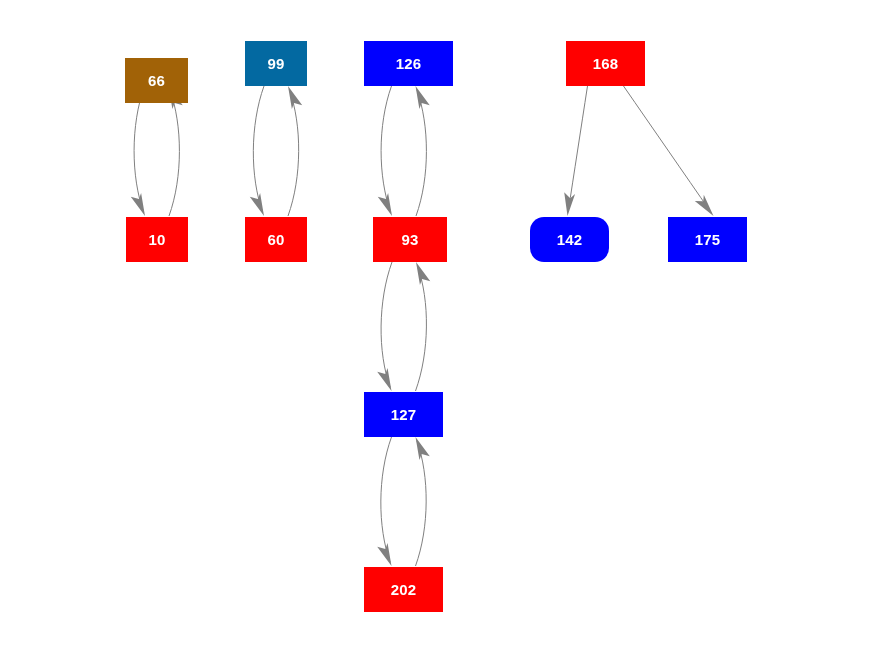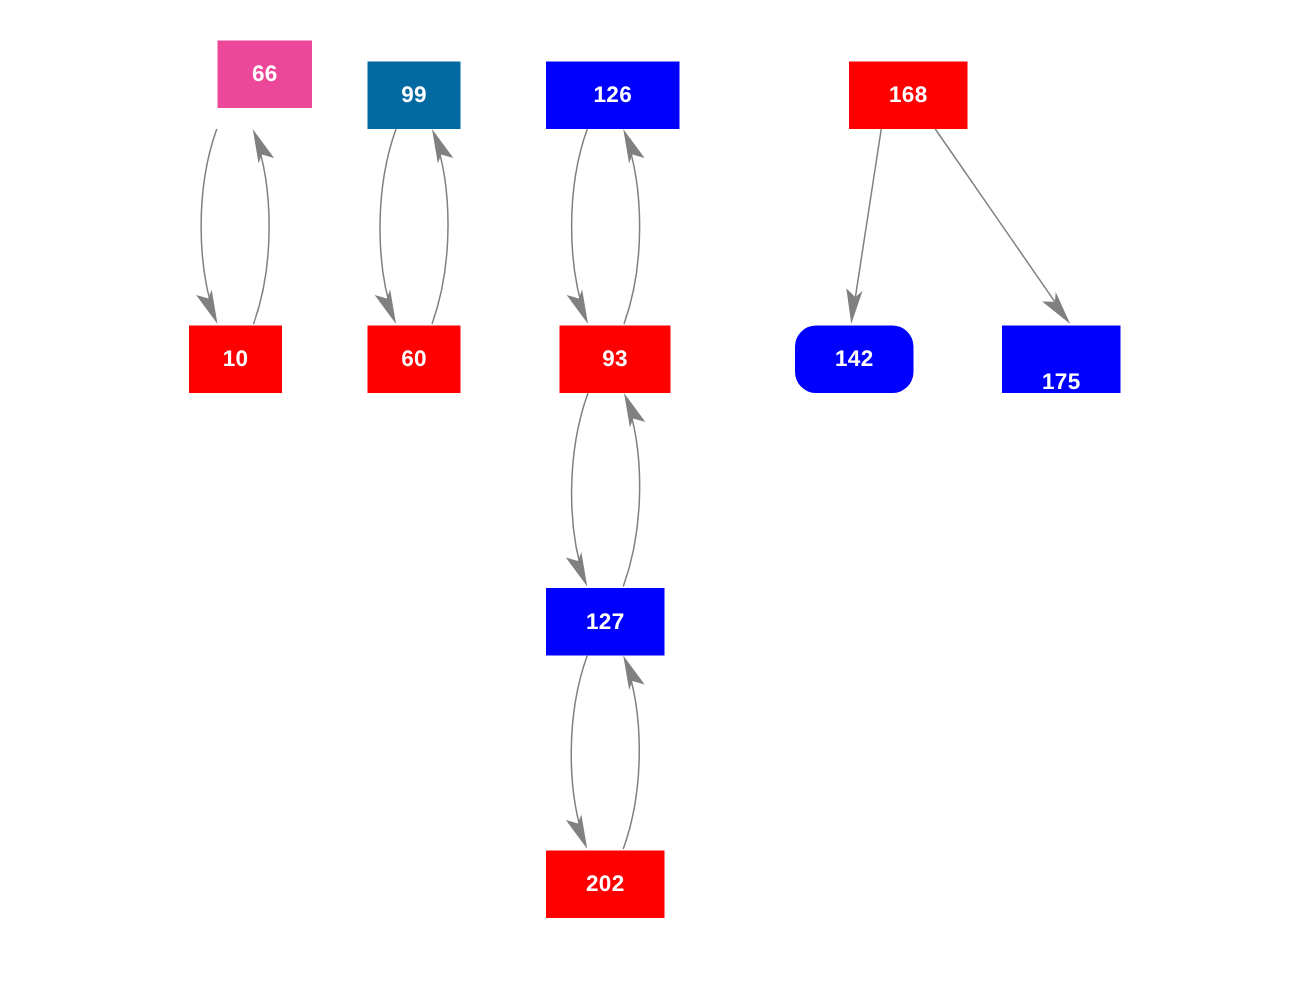--- a/index.html
+++ b/index.html
@@ -69,21 +69,21 @@
         <polygon points="391.5,566 377.2108457571715,546.7104770399925 385.37672761110804,549.0735256107057 387.5548023284068,542.9684772467807" fill="#808080"></polygon>
         <path d="M 415.5 566 C 429.5 527.3, 429.5 475.7, 416.86072719753156 440.7614387531765" fill="none" stroke="#808080" stroke-width="1"></path>
         <polygon points="415.5,437 429.7891542428285,456.2895229600075 421.62327238889196,453.92647438929424 419.4451976715932,460.03152275321924" fill="#808080"></polygon>
         <path d="M 587.5 86 C 580.7 130.2, 574.1 173.10000000000002, 568.1082287370158 212.04651320939755" fill="none" stroke="#808080" stroke-width="1"></path>
         <polygon points="567.5,216 564.2022598164926,192.22205781228996 570.237029316571,198.20930944228888 575.0743484906494,193.8946868390833" fill="#808080"></polygon>
         <path d="M 623.5 86 C 654.1 130.2, 683.8 173.10000000000002, 711.2231600846787 212.71123123342488" fill="none" stroke="#808080" stroke-width="1"></path>
         <polygon points="713.5,216 694.755599169352,201.00289819665147 703.2542203810544,201.200540550412 703.7997132774335,194.7415884295181" fill="#808080"></polygon>
       </g>
   </svg>
   <div id="nodes-layer">
-      <div class="node" style="left: 125px; top: 27px; width: 63px; height: 45px; background: #ec4899; margin-left: 20px;">
+      <div class="node" style="left: 125px; top: 58px; width: 63px; height: 45px; background: #a16207;">
         <span class="node-label">66</span>
       </div>
       <div class="node" style="left: 126px; top: 217px; width: 62px; height: 45px; background: rgb(255, 0, 0);">
         <span class="node-label">10</span>
       </div>
       <div class="node" style="left: 245px; top: 41px; width: 62px; height: 45px; background: #0369a1;">
         <span class="node-label">99</span>
       </div>
       <div class="node" style="left: 245px; top: 217px; width: 62px; height: 45px; background: rgb(255, 0, 0);">
         <span class="node-label">60</span>
@@ -99,17 +99,17 @@
       </div>
       <div class="node" style="left: 364px; top: 567px; width: 79px; height: 45px; background: rgb(255, 0, 0);">
         <span class="node-label">202</span>
       </div>
       <div class="node" style="left: 566px; top: 41px; width: 79px; height: 45px; background: rgb(255, 0, 0);">
         <span class="node-label">168</span>
       </div>
       <div class="node" style="left: 530px; top: 217px; width: 79px; height: 45px; background: rgb(0, 0, 255); border-radius: 14px;">
         <span class="node-label">142</span>
       </div>
-      <div class="node" style="left: 668px; top: 217px; width: 79px; height: 45px; background: rgb(0, 0, 255); align-items: flex-end;">
+      <div class="node" style="left: 668px; top: 217px; width: 79px; height: 45px; background: rgb(0, 0, 255);">
         <span class="node-label">175</span>
       </div>
     </div>
 </div>
 
 </body></html>

